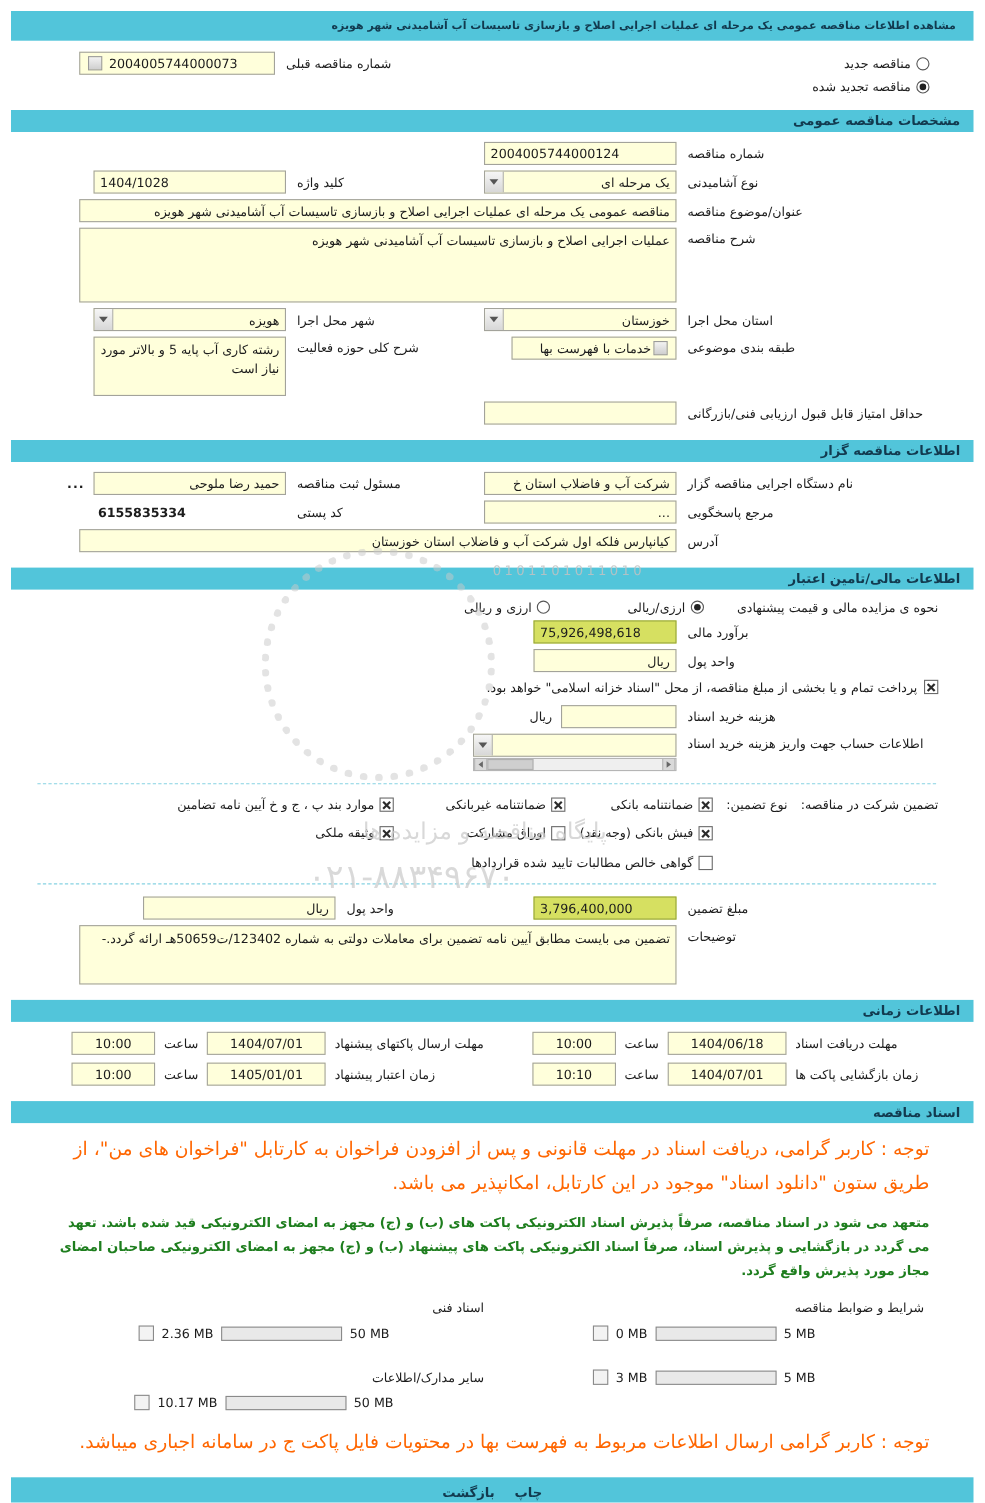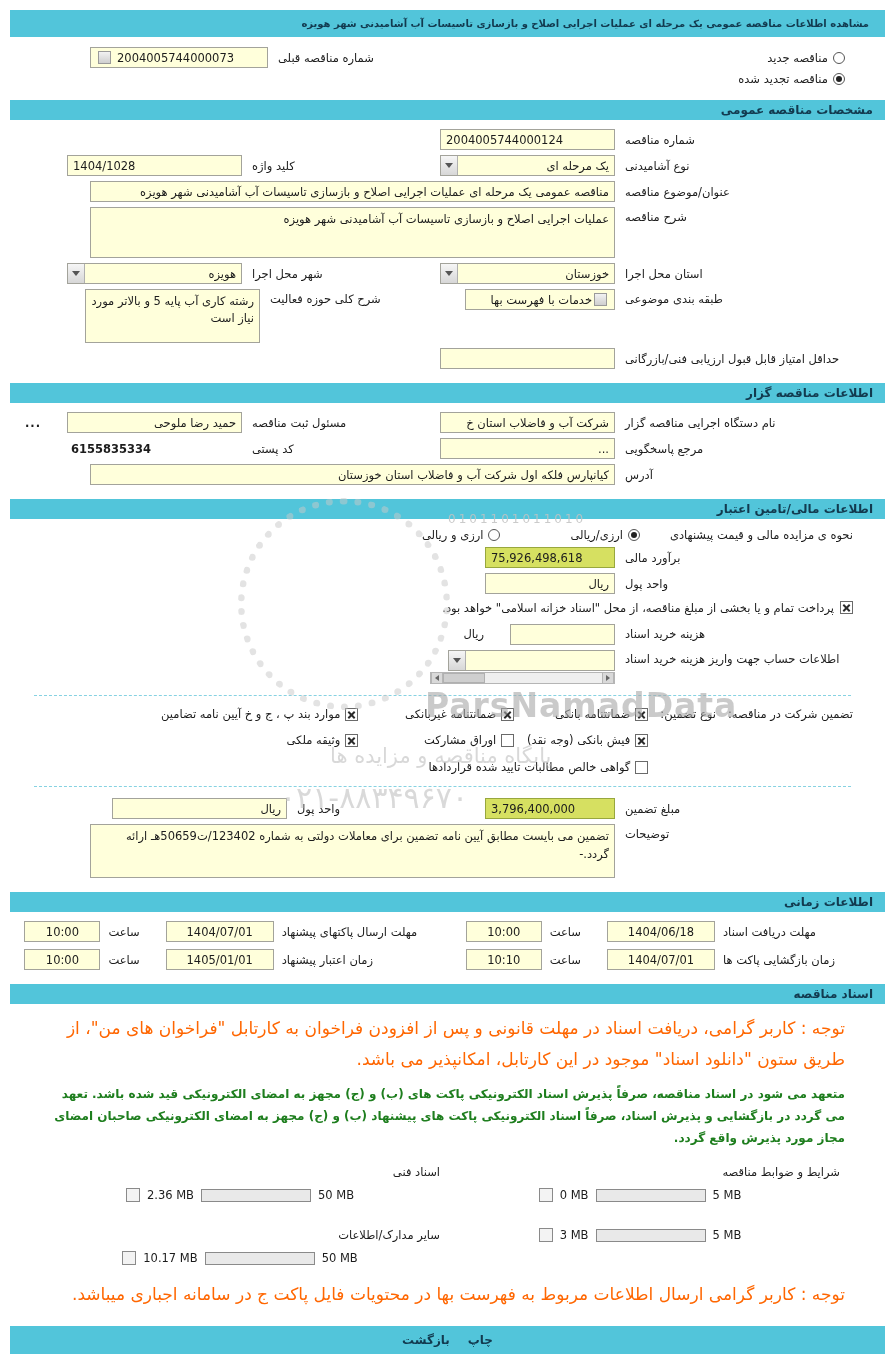--- a/index.html
+++ b/index.html
@@ -12,23 +12,23 @@
   .title-bar { font-size:10px; padding:8px 16px; margin-bottom:10px; }
   .section-bar { font-size:12px; padding:3px 12px; margin:14px 0 9px; }
 
   .form-row { display:flex; align-items:center; margin:5px 0; padding:0 32px 0 62px; font-size:11.5px; }
   .lbl { color:#1c1c1c; }
   .lbl-main { flex:0 0 238px; text-align:left; padding-left:10px; }
   .lbl-sub { flex:0 0 180px; text-align:left; padding-left:10px; }
   .fld-sm { flex:0 0 175px; }
   .fld-wide { flex:1 1 auto; }
 
-  .field { background:#ffffdb; border:1px solid #a3a39b; height:21px; display:flex; align-items:center; padding:0 5px; overflow:hidden; white-space:nowrap; font-size:11.5px;margin-left:18px; }
+  .field { background:#ffffdb; border:1px solid #a3a39b; height:21px; display:flex; align-items:center; padding:0 5px; overflow:hidden; white-space:nowrap; font-size:11.5px; }
   .textarea { white-space:normal; align-items:flex-start; padding-top:3px; line-height:1.5; overflow:hidden; }
-  .h72 { height:51px; } .h54 { height:54px; } .h38 { height:54px; }
+  .h72 { height:68px; } .h54 { height:54px; } .h38 { height:54px; }
   .amount { background:#d6e061; border-color:#98a73e; direction:ltr; justify-content:flex-start; }
   .ltr { direction:ltr; }
   .center { justify-content:center; }
 
   .dropdown { padding-left:0; justify-content:space-between; }
   .dd-btn { align-self:stretch; width:17px; flex:none; background:linear-gradient(#f6f6f6,#d7d7d7); border-right:1px solid #b0b0b0; display:flex; align-items:center; justify-content:center; }
   .dd-arrow { width:0; height:0; border-left:4px solid transparent; border-right:4px solid transparent; border-top:5px solid #555; }
 
   .mini-btn { width:13px; height:13px; flex:none; background:linear-gradient(#f2f2f2,#cfcfcf); border:1px solid #9a9a9a; margin:0 2px; }
 
@@ -426,18 +426,17 @@
   <div class="notice" style="margin-top:14px">توجه : کاربر گرامی ارسال اطلاعات مربوط به فهرست بها در محتویات فایل پاکت ج در سامانه اجباری میباشد.</div>
 
   <div class="bar footer-bar">
     <span class="footer-link">چاپ</span>
     <span class="footer-link">بازگشت</span>
   </div>
 
   <div class="watermark" aria-hidden="true">
     <div class="wm-circle"></div>
     <div class="wm-bits">0101101011010</div>
-    <div class="wm-brand">ParsNamadData</div>
     <div class="wm-tagline">پایگاه مناقصه و مزایده ها</div>
     <div class="wm-phone">۰۲۱-۸۸۳۴۹۶۷۰</div>
   </div>
 
 </div>
 
 </body></html>

